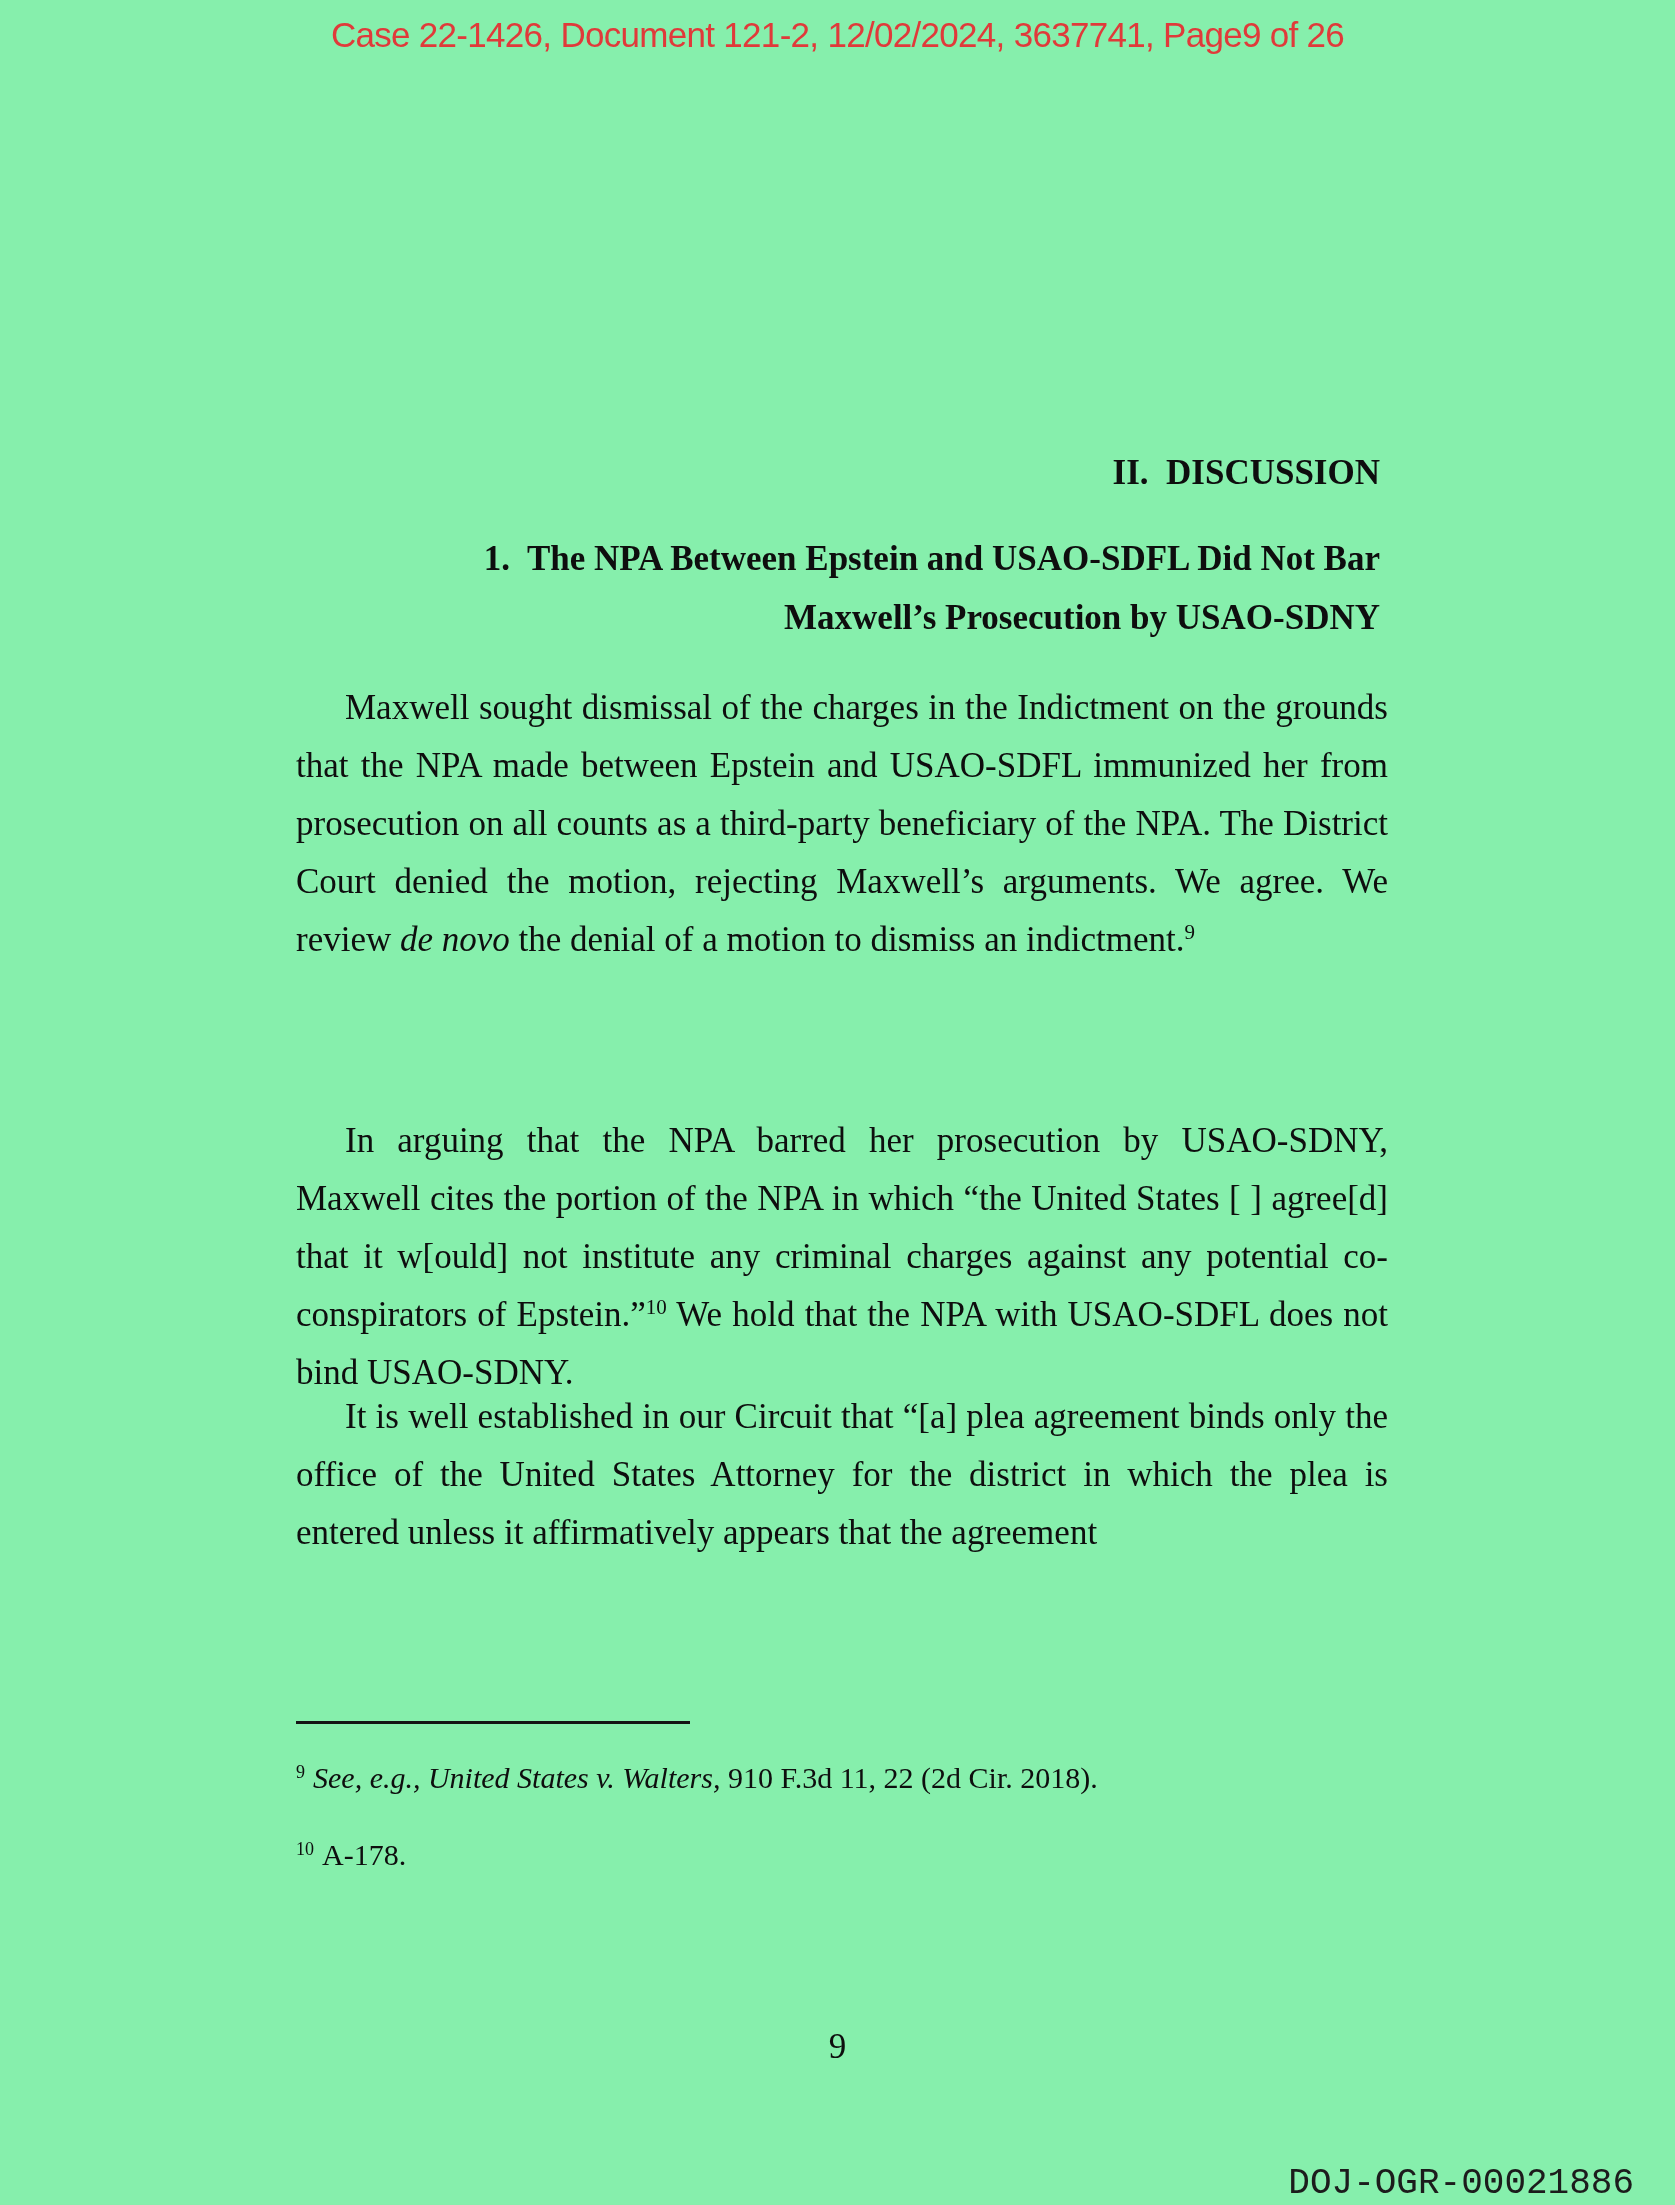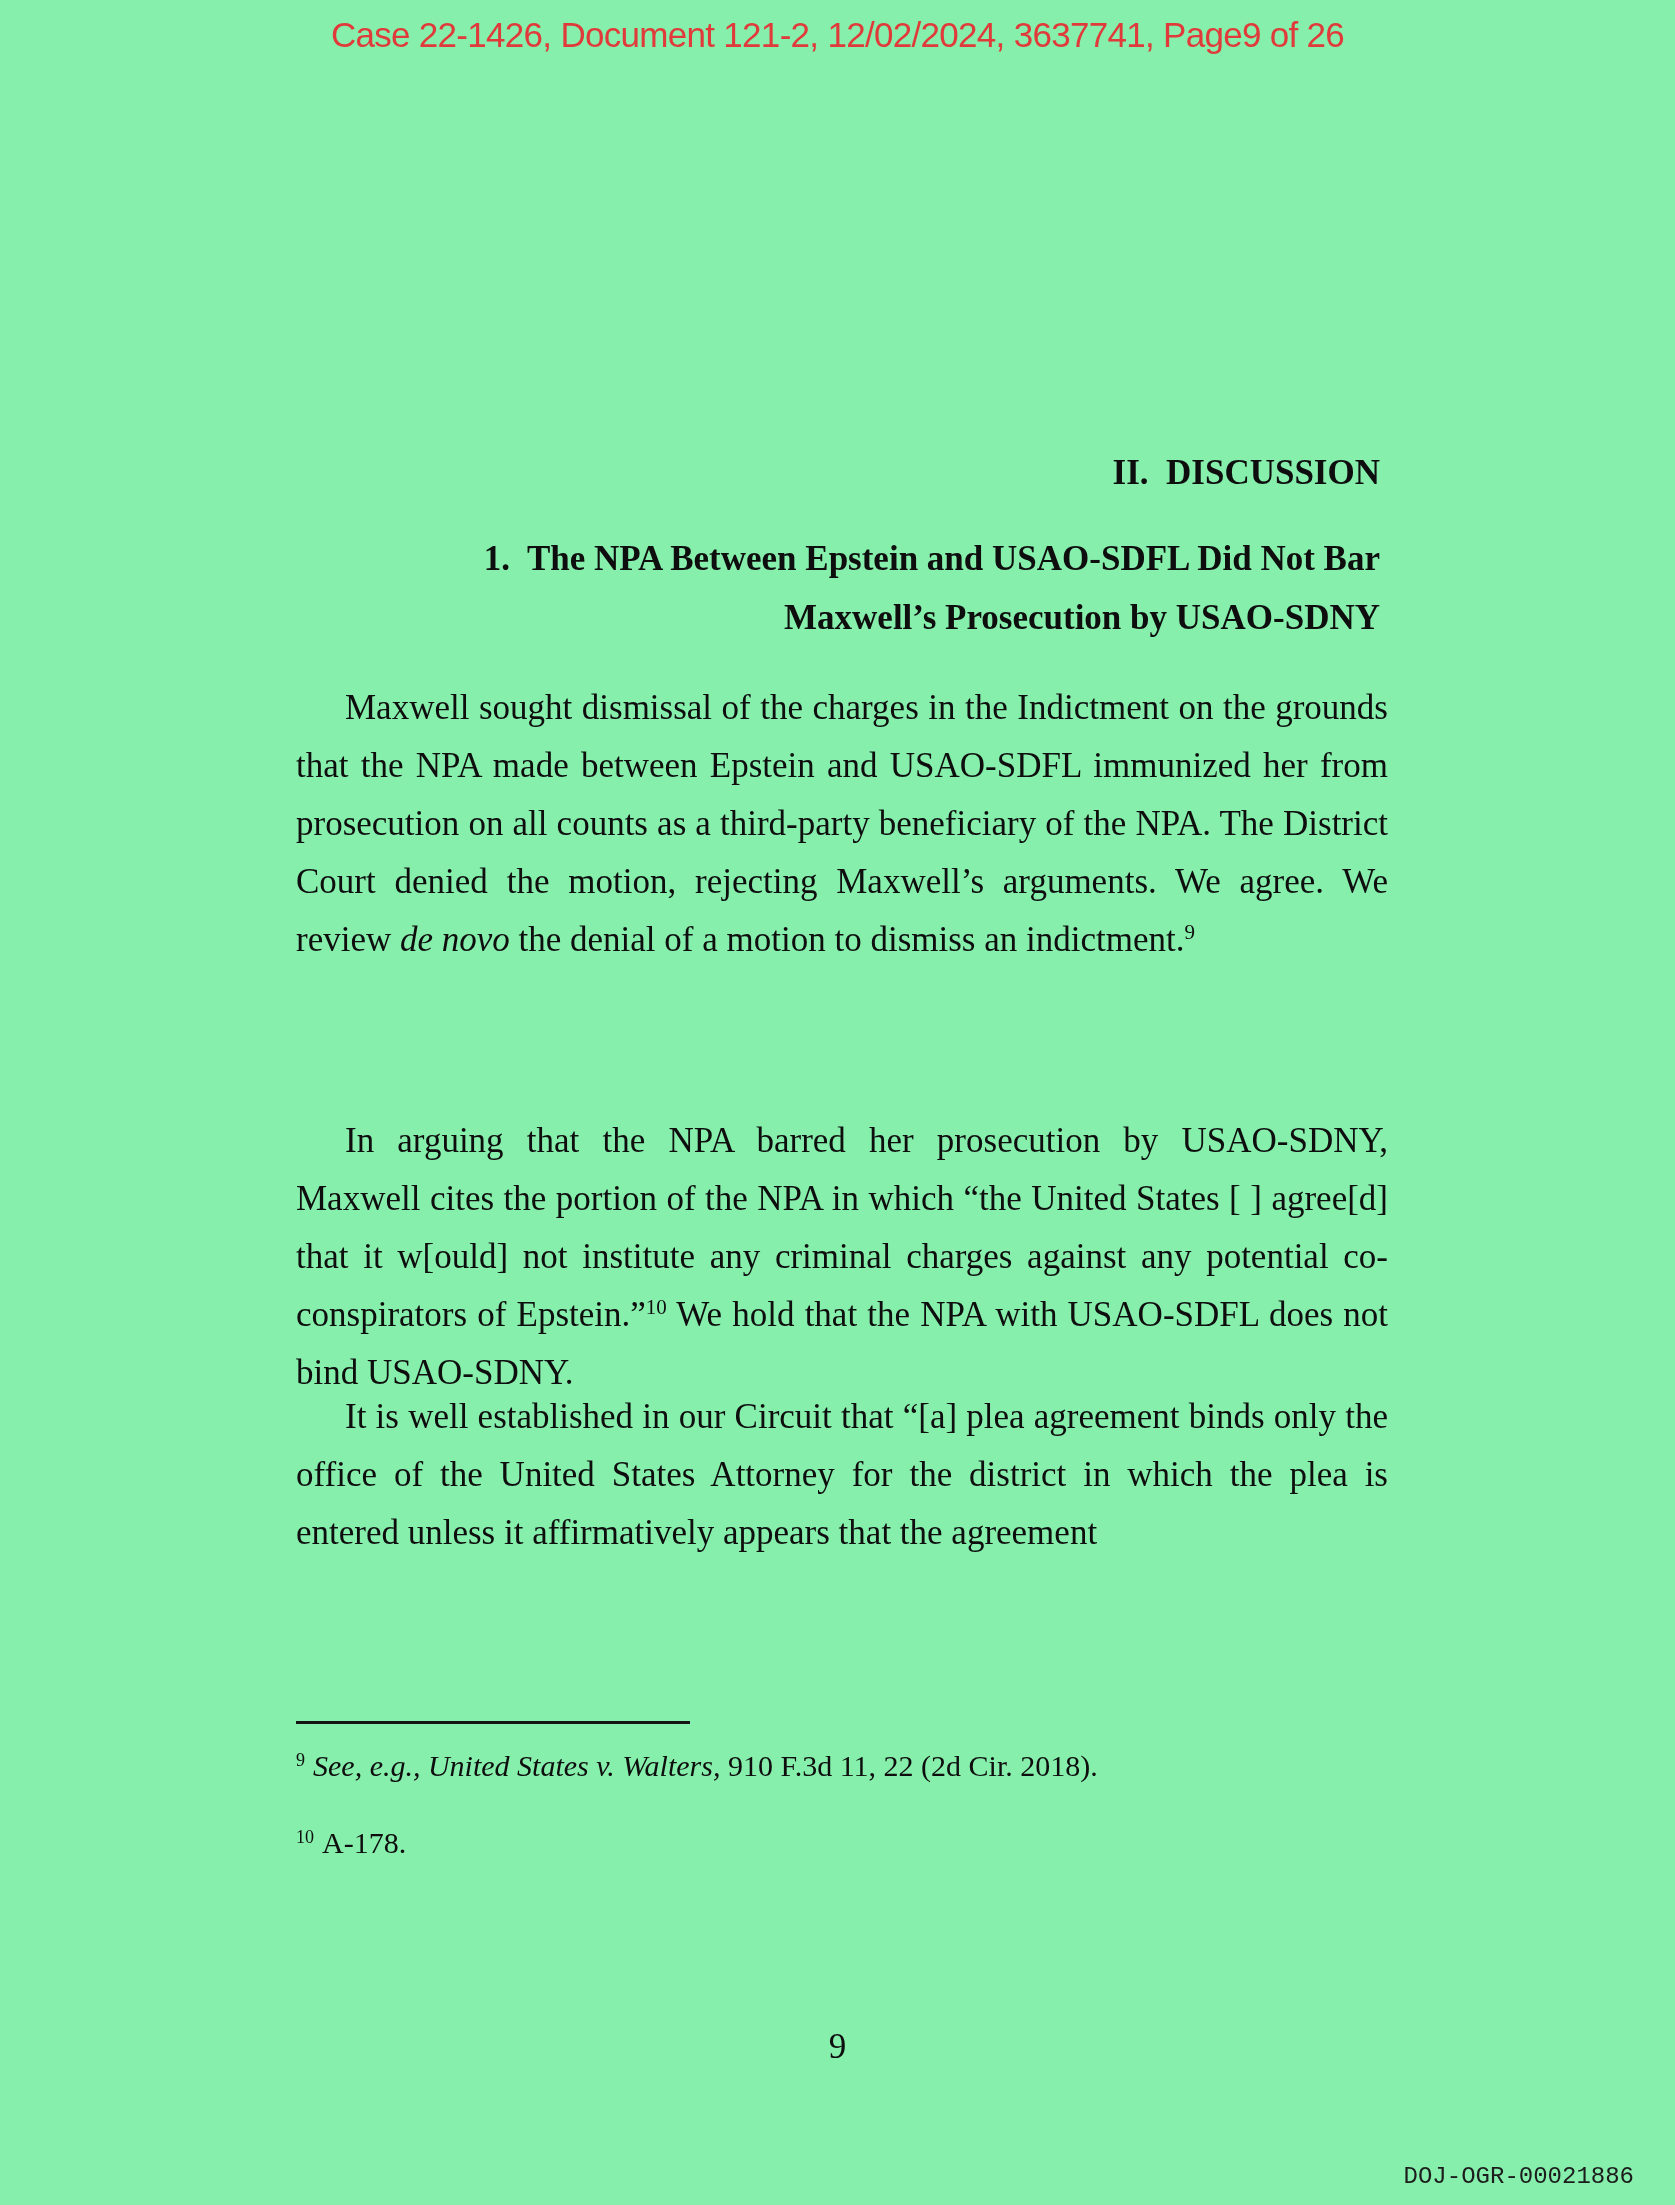--- a/index.html
+++ b/index.html
@@ -57,36 +57,37 @@
     height: 2.6px;
     background: #141414;
   }
   .footnote {
     position: absolute;
     left: 296px;
     width: 1092px;
     font-size: 30px;
     line-height: 38px;
     text-align: left;
+    margin-top: 12px;
   }
   .footnote sup { margin-right: 8px; }
   .page-number {
     position: absolute;
     top: 2027px;
     left: 0;
     width: 100%;
     text-align: center;
     font-size: 35px;
   }
   .bates-number {
     position: absolute;
     top: 2163px;
     right: 41px;
     font-family: "Liberation Mono", "DejaVu Sans Mono", monospace;
-    font-size: 24px;
+    font-size: 36px;
     color: #1c1c1c;
     white-space: nowrap;
   }
   .seg-i { font-style: italic; }
 </style>
 </head>
 <body>
 
 <div class="page" style="background: #86efac; color: rgb(14, 14, 14);">
 

